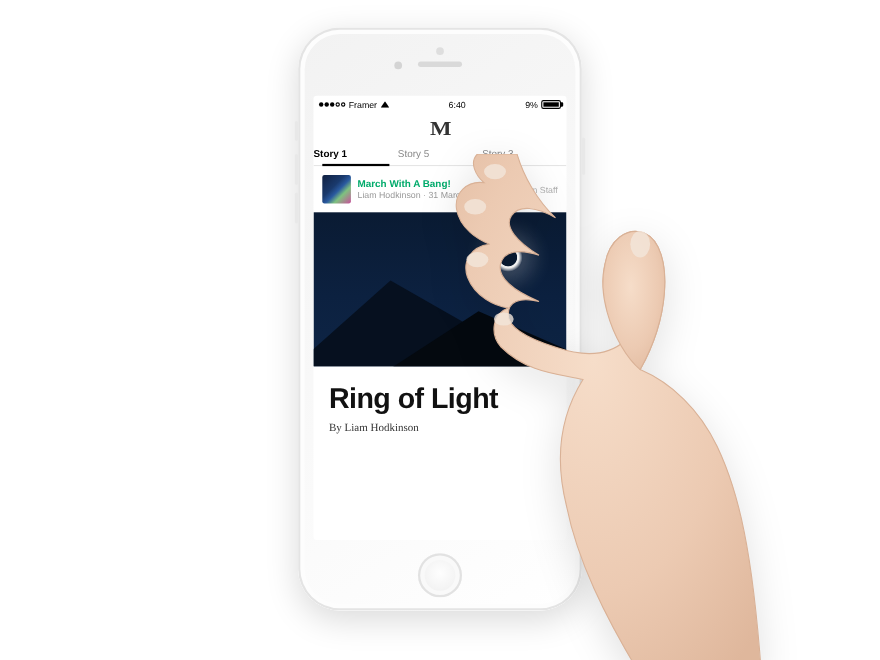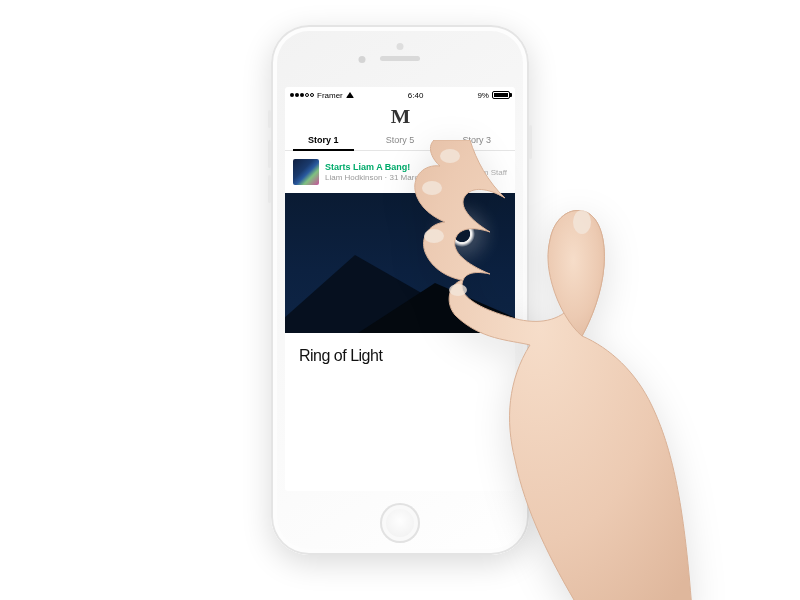--- a/index.html
+++ b/index.html
@@ -149,21 +149,20 @@
     display: flex;
     height: 20px;
     border-bottom: 1px solid #e5e5e5;
     font-size: 9px;
     color: #888;
   }
   .tab {
     flex: 1;
     display: flex;
     align-items: center;
-    justify-content: center;
     position: relative;
   }
   .tab.active {
     color: #000;
     font-weight: 600;
   }
   .tab.active::after {
     content: "";
     position: absolute;
     left: 8px; right: 8px; bottom: -1px;
@@ -234,22 +233,22 @@
     border-right: 120px solid transparent;
     border-bottom: 52px solid #04090f;
   }
 
   
   .article {
     padding: 10px 14px 0;
   }
   .headline {
     font-family: -apple-system, "Helvetica Neue", Arial, sans-serif;
-    font-weight: 400;
-    font-size: 16px;
+    font-weight: 700;
+    font-size: 26px;
     letter-spacing: -0.5px;
     margin: 4px 0 2px;
     color: #111;
   }
   .dek {
     font-family: Georgia, "Times New Roman", serif;
     font-size: 12px;
     line-height: 1.35;
     color: #8a8a8a;
     margin: 0;
@@ -326,41 +325,44 @@
           <span>Story 5</span>
         </div>
         <div class="tab">
           <span>Story 3</span>
         </div>
       </div>
 
       <div class="meta-row">
         <div class="thumb"></div>
         <div class="meta-text">
-          <div class="collection">Starts Liam A Bang!</div>
+          <div class="collection">March With A Bang!</div>
           <div class="byline">
             <span>Liam Hodkinson</span>
             ·
             <span>31 March</span>
           </div>
         </div>
         <div class="staff-pick">
           <span class="heart">♡</span>
           <span>Medium Staff</span>
         </div>
       </div>
 
       <div class="hero">
         <div class="moon"></div>
         <div class="mountain"></div>
         <div class="mountain two"></div>
       </div>
 
       <div class="article">
         <h1 class="headline">Ring of Light</h1>
+        <div class="author-line">
+          <span>By </span><span>Liam Hodkinson</span>
+        </div>
       </div>
 
     </div>
 
     <div class="home-btn"></div>
   </div>
 
   <div class="hand">
     <svg viewBox="0 0 470 470">
       <defs>

